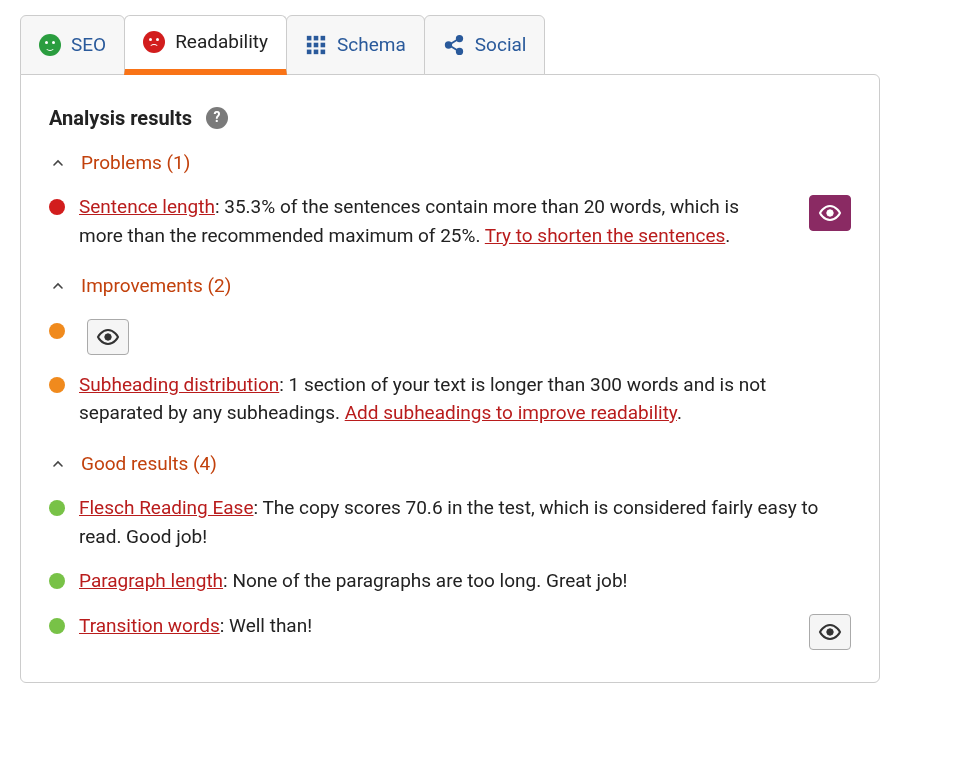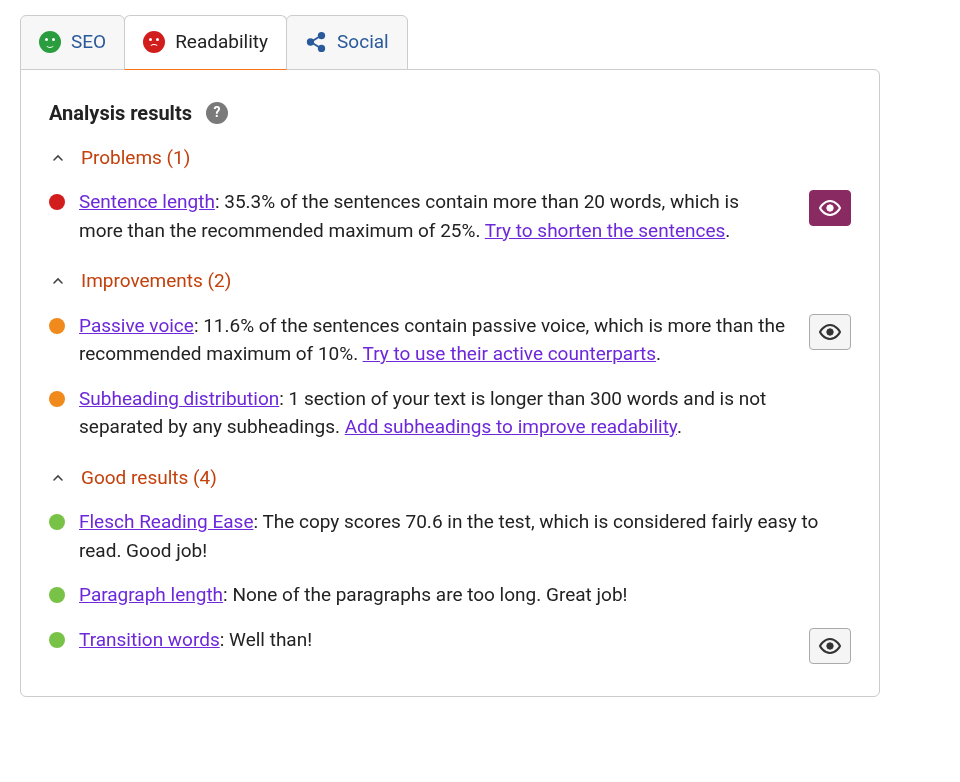--- a/index.html
+++ b/index.html
@@ -30,21 +30,21 @@
     border: 1px solid #ccc;
     background: #f7f7f7;
     border-radius: 6px 6px 0 0;
     cursor: pointer;
     margin-right: -1px;
     color: #2a5a9b;
     font-size: 19px;
   }
   .tab.active {
     background: #fff;
-    border-bottom: 1px solid #f97316;
+    border-bottom: 6px solid #f97316;
     color: #222;
     font-weight: 400;
     position: relative;
     z-index: 3;
   }
   .tab .tab-label { }
   .panel {
     border: 1px solid #ccc;
     border-radius: 0 6px 6px 6px;
     background: #fff;
@@ -102,21 +102,21 @@
     flex-shrink: 0;
   }
   .bullet.red    { background: #d21d1d; }
   .bullet.orange { background: #f08a1d; }
   .bullet.green  { background: #78c247; }
   .item-text {
     flex: 1;
     font-size: 19px;
   }
   .item-text a.topic, .item-text a.tip {
-    color: #6d28d9;
+    color: #b91c1c;
   }
   .eye-btn {
     width: 42px; height: 36px;
     border: 1px solid #aaa;
     border-radius: 4px;
     background: #f5f5f5;
     display: inline-flex;
     align-items: center;
     justify-content: center;
     cursor: pointer;
@@ -189,20 +189,38 @@
       <span class="ticon">
         <span class="face sad">
             <span class="eyeL"></span>
             <span class="eyeR"></span>
             <span class="mouth"></span>
           </span>
       </span>
       <span class="tab-label">Readability</span>
     </div>
     <div class="tab">
+      <span class="ticon grid-icon">
+        <svg viewBox="0 0 24 24">
+            <g fill="#2a5a9b">
+              <rect x="2" y="2" width="5" height="5"></rect>
+              <rect x="9.5" y="2" width="5" height="5"></rect>
+              <rect x="17" y="2" width="5" height="5"></rect>
+              <rect x="2" y="9.5" width="5" height="5"></rect>
+              <rect x="9.5" y="9.5" width="5" height="5"></rect>
+              <rect x="17" y="9.5" width="5" height="5"></rect>
+              <rect x="2" y="17" width="5" height="5"></rect>
+              <rect x="9.5" y="17" width="5" height="5"></rect>
+              <rect x="17" y="17" width="5" height="5"></rect>
+            </g>
+          </svg>
+      </span>
+      <span class="tab-label">Schema</span>
+    </div>
+    <div class="tab">
       <span class="ticon share-icon">
         <svg viewBox="0 0 24 24">
             <g stroke="#2a5a9b" stroke-width="2" fill="none">
               <circle cx="6" cy="12" r="3" fill="#2a5a9b"></circle>
               <circle cx="18" cy="5" r="3" fill="#2a5a9b"></circle>
               <circle cx="18" cy="19" r="3" fill="#2a5a9b"></circle>
               <line x1="8.5" y1="10.7" x2="15.5" y2="6.3"></line>
               <line x1="8.5" y1="13.3" x2="15.5" y2="17.7"></line>
             </g>
           </svg>
@@ -244,23 +262,20 @@
       <span class="caret">
         <svg viewBox="0 0 24 24" width="16" height="16">
             <path d="M6 15l6-6 6 6" stroke="#444" stroke-width="2.4" fill="none" stroke-linecap="round"></path>
           </svg>
       </span>
       <span class="glabel">Improvements (2)</span>
     </div>
 
     <div class="item-row">
       <span class="bullet orange"></span>
-      <span class="item-text">
-        <a href="#" class="topic">Passive voice</a><span>: 11.6% of the sentences contain passive voice, which is more than the recommended maximum of 10%. </span><a href="#" class="tip">Try to use their active counterparts</a><span>.</span>
-      </span>
       <span class="eye-btn">
         <svg viewBox="0 0 24 24">
             <path d="M2 12s3.5-7 10-7 10 7 10 7-3.5 7-10 7S2 12 2 12z" stroke-width="2"></path>
             <circle class="pupil" cx="12" cy="12" r="3.2"></circle>
           </svg>
       </span>
     </div>
 
     <div class="item-row">
       <span class="bullet orange"></span>

